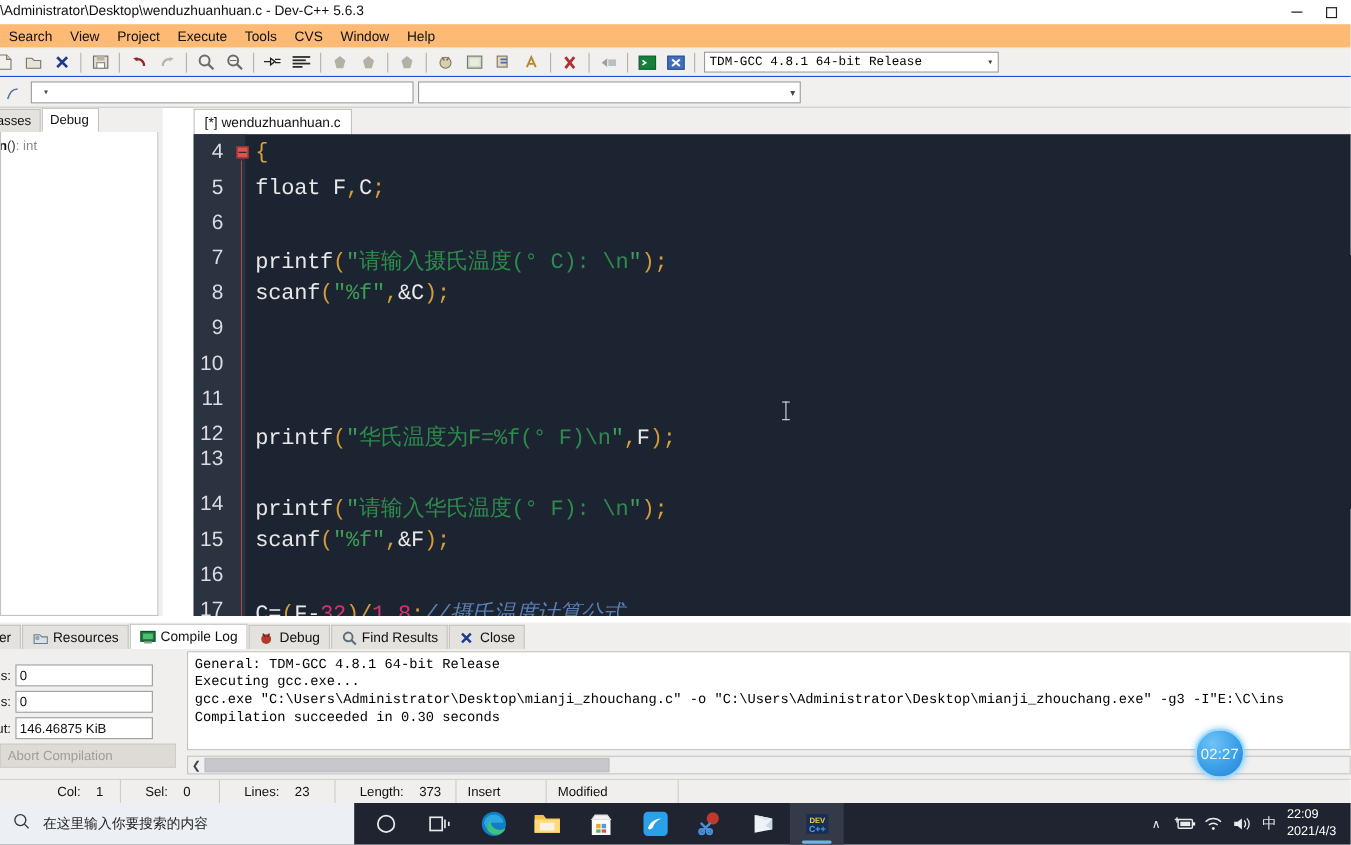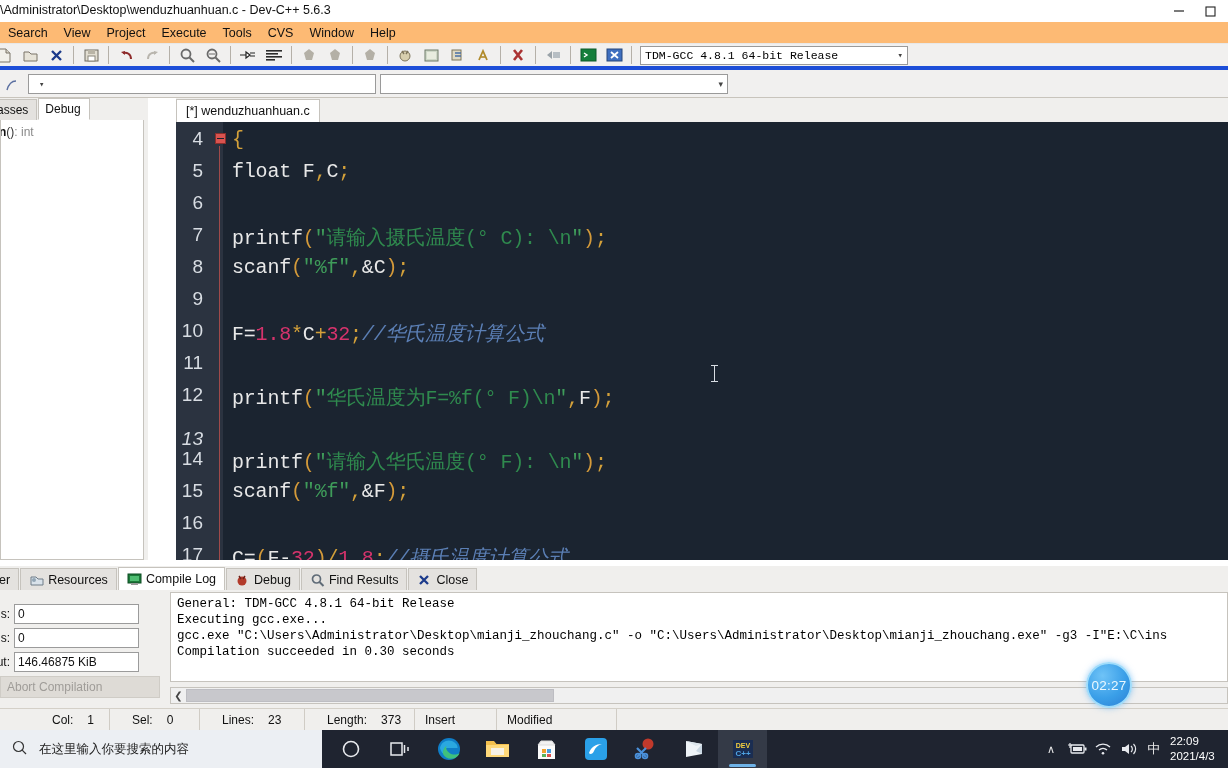--- a/index.html
+++ b/index.html
@@ -33,21 +33,21 @@
     background: #fdba74; display: flex; align-items: center;
     border-bottom: 1px solid #e8e8e8;
   }
   .menu-item {
     font-size: 12.5px; color: #111; padding: 2px 8px; white-space: nowrap;
   }
 
   
   .toolbar {
     position: absolute; top: 44px; left: 0; width: 1228px; height: 26px;
-    background: #f1f0ef; border-bottom: 4px solid #1d4ed8;
+    background: #f1f0ef; border-bottom: 1px solid #1d4ed8;
     display: flex; align-items: center;
   }
   .tb-btn {
     width: 24px; height: 22px; margin: 0 1px;
     display: flex; align-items: center; justify-content: center;
     position: relative;
   }
   .tb-sep { width: 1px; height: 18px; background: #b5b0a8; margin: 0 4px; }
   .tb-combo {
     height: 19px; border: 1px solid #9a9a9a; background: #fff;
@@ -469,40 +469,39 @@
     <div class="gutter" id="gutter">
         <div class="gutter-line" style="top: 6px;">4</div>
         <div class="gutter-line" style="top: 38px;">5</div>
         <div class="gutter-line" style="top: 70px;">6</div>
         <div class="gutter-line" style="top: 102px;">7</div>
         <div class="gutter-line" style="top: 134px;">8</div>
         <div class="gutter-line" style="top: 166px;">9</div>
         <div class="gutter-line" style="top: 198px;">10</div>
         <div class="gutter-line" style="top: 230px;">11</div>
         <div class="gutter-line" style="top: 262px;">12</div>
-        <div class="gutter-line" style="top: 306px; font-style: italic;">13</div>
+        <div class="gutter-line" style="top: 285px;">13</div>
         <div class="gutter-line" style="top: 326px;">14</div>
         <div class="gutter-line" style="top: 358px;">15</div>
         <div class="gutter-line" style="top: 390px;">16</div>
         <div class="gutter-line" style="top: 422px;">17</div>
       </div>
     <div class="fold-col" id="foldcol">
         <div class="fold-box" style="top: 11px;">
           <i></i>
         </div>
         <div class="fold-bar" style="top: 24px; height: 414px;"></div>
       </div>
     <div class="code-area" id="codearea">
         <div class="code-line" style="top: 6px;"><span class="tk-brace">{</span></div>
         <div class="code-line" style="top: 38px;"><span class="tk-kw">float</span><span class="tk-var"> F</span><span class="tk-op">,</span><span class="tk-var">C</span><span class="tk-semi">;</span></div>
         <div class="code-line" style="top: 70px;"></div>
         <div class="code-line" style="top: 102px;"><span class="tk-def">printf</span><span class="tk-paren">(</span><span class="tk-str">"</span><span class="tk-cjk">请输入摄氏温度(° C): \n</span><span class="tk-str">"</span><span class="tk-paren">)</span><span class="tk-semi">;</span></div>
         <div class="code-line" style="top: 134px;"><span class="tk-def">scanf</span><span class="tk-paren">(</span><span class="tk-str">"%f"</span><span class="tk-op">,</span><span class="tk-var">&amp;C</span><span class="tk-paren">)</span><span class="tk-semi">;</span></div>
         <div class="code-line" style="top: 166px;"></div>
-        <div class="code-line" style="top: 198px;"><span class="tk-var">F=</span><span class="tk-num">1.8</span><span class="tk-op">*</span><span class="tk-var">C</span><span class="tk-op">+</span><span class="tk-num">32</span><span class="tk-semi">;</span><span class="tk-cmt">//华氏温度计算公式</span></div>
         <div class="code-line" style="top: 230px;"></div>
         <div class="code-line" style="top: 262px;"><span class="tk-def">printf</span><span class="tk-paren">(</span><span class="tk-str">"</span><span class="tk-cjk">华氏温度为F=%f(° F)\n</span><span class="tk-str">"</span><span class="tk-op">,</span><span class="tk-var">F</span><span class="tk-paren">)</span><span class="tk-semi">;</span></div>
         <div class="code-line" style="top: 294px;"></div>
         <div class="code-line" style="top: 326px;"><span class="tk-def">printf</span><span class="tk-paren">(</span><span class="tk-str">"</span><span class="tk-cjk">请输入华氏温度(° F): \n</span><span class="tk-str">"</span><span class="tk-paren">)</span><span class="tk-semi">;</span></div>
         <div class="code-line" style="top: 358px;"><span class="tk-def">scanf</span><span class="tk-paren">(</span><span class="tk-str">"%f"</span><span class="tk-op">,</span><span class="tk-var">&amp;F</span><span class="tk-paren">)</span><span class="tk-semi">;</span></div>
         <div class="code-line" style="top: 390px;"></div>
         <div class="code-line" style="top: 422px;"><span class="tk-var">C=</span><span class="tk-paren">(</span><span class="tk-var">F-</span><span class="tk-num">32</span><span class="tk-paren">)</span><span class="tk-op">/</span><span class="tk-num">1.8</span><span class="tk-semi">;</span><span class="tk-cmt">//摄氏温度计算公式</span></div>
       </div>
     <div class="caret-i" style="left:538px;top:243px"></div>
   </div>

